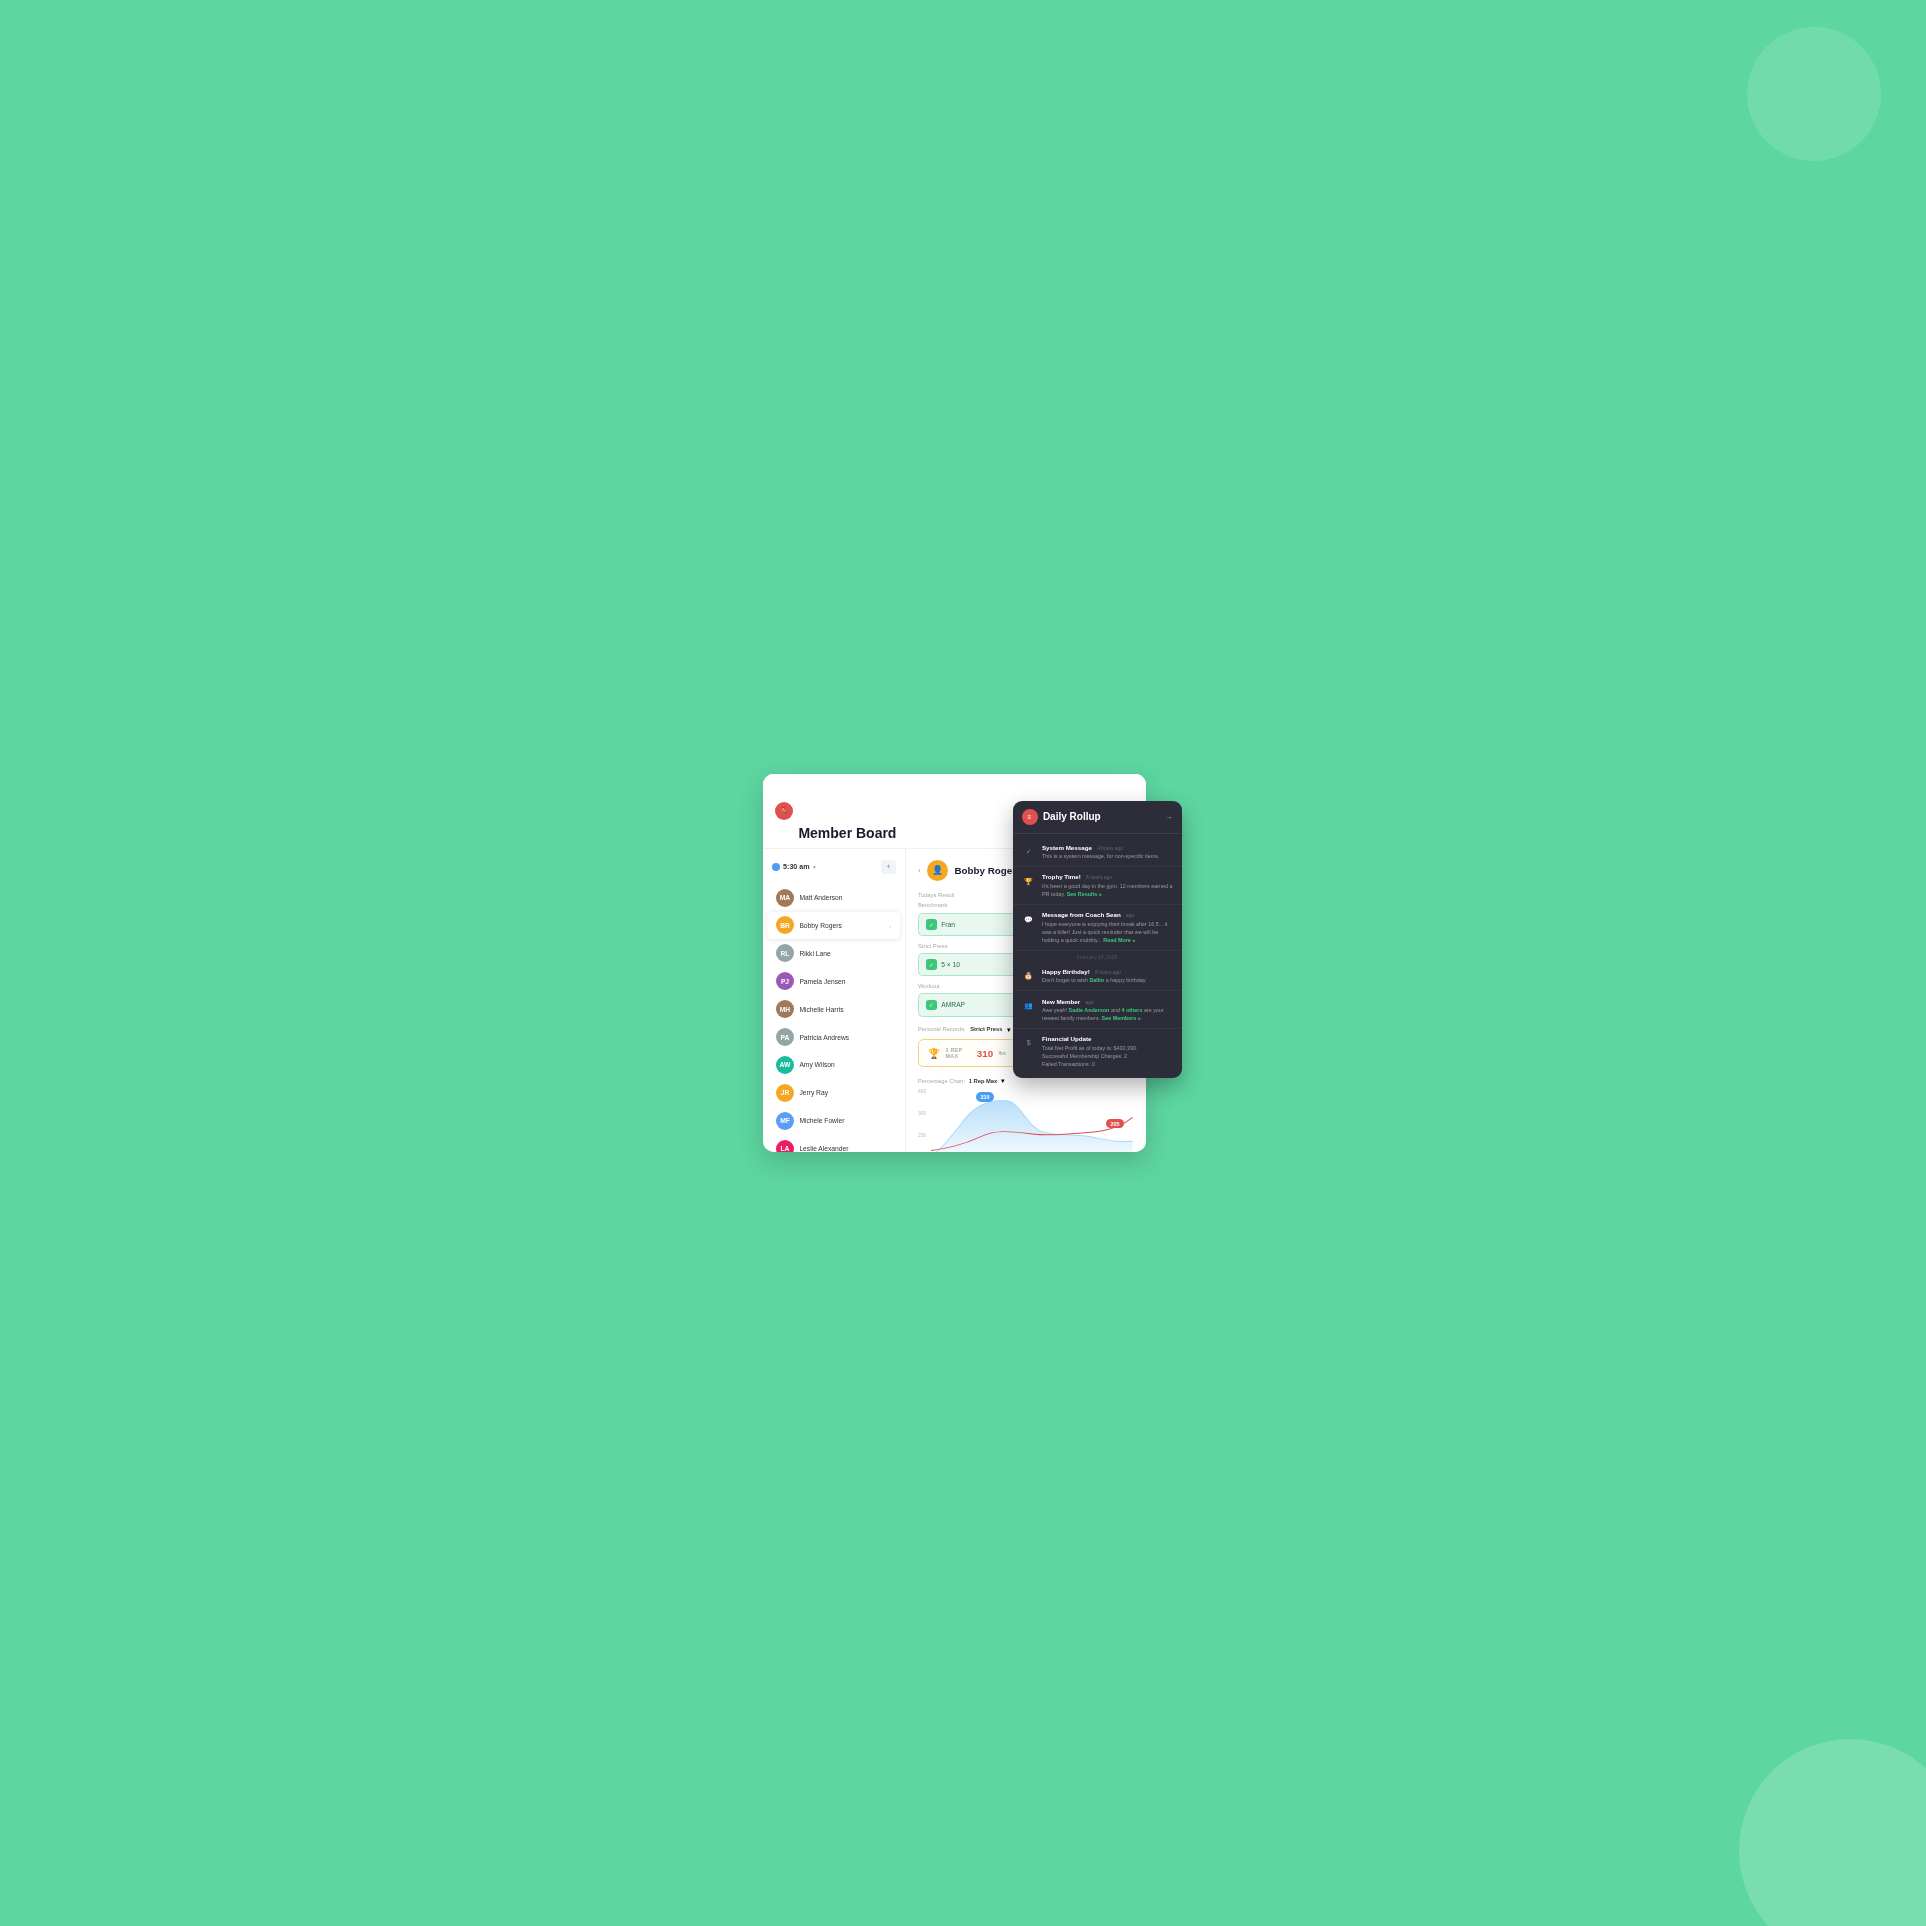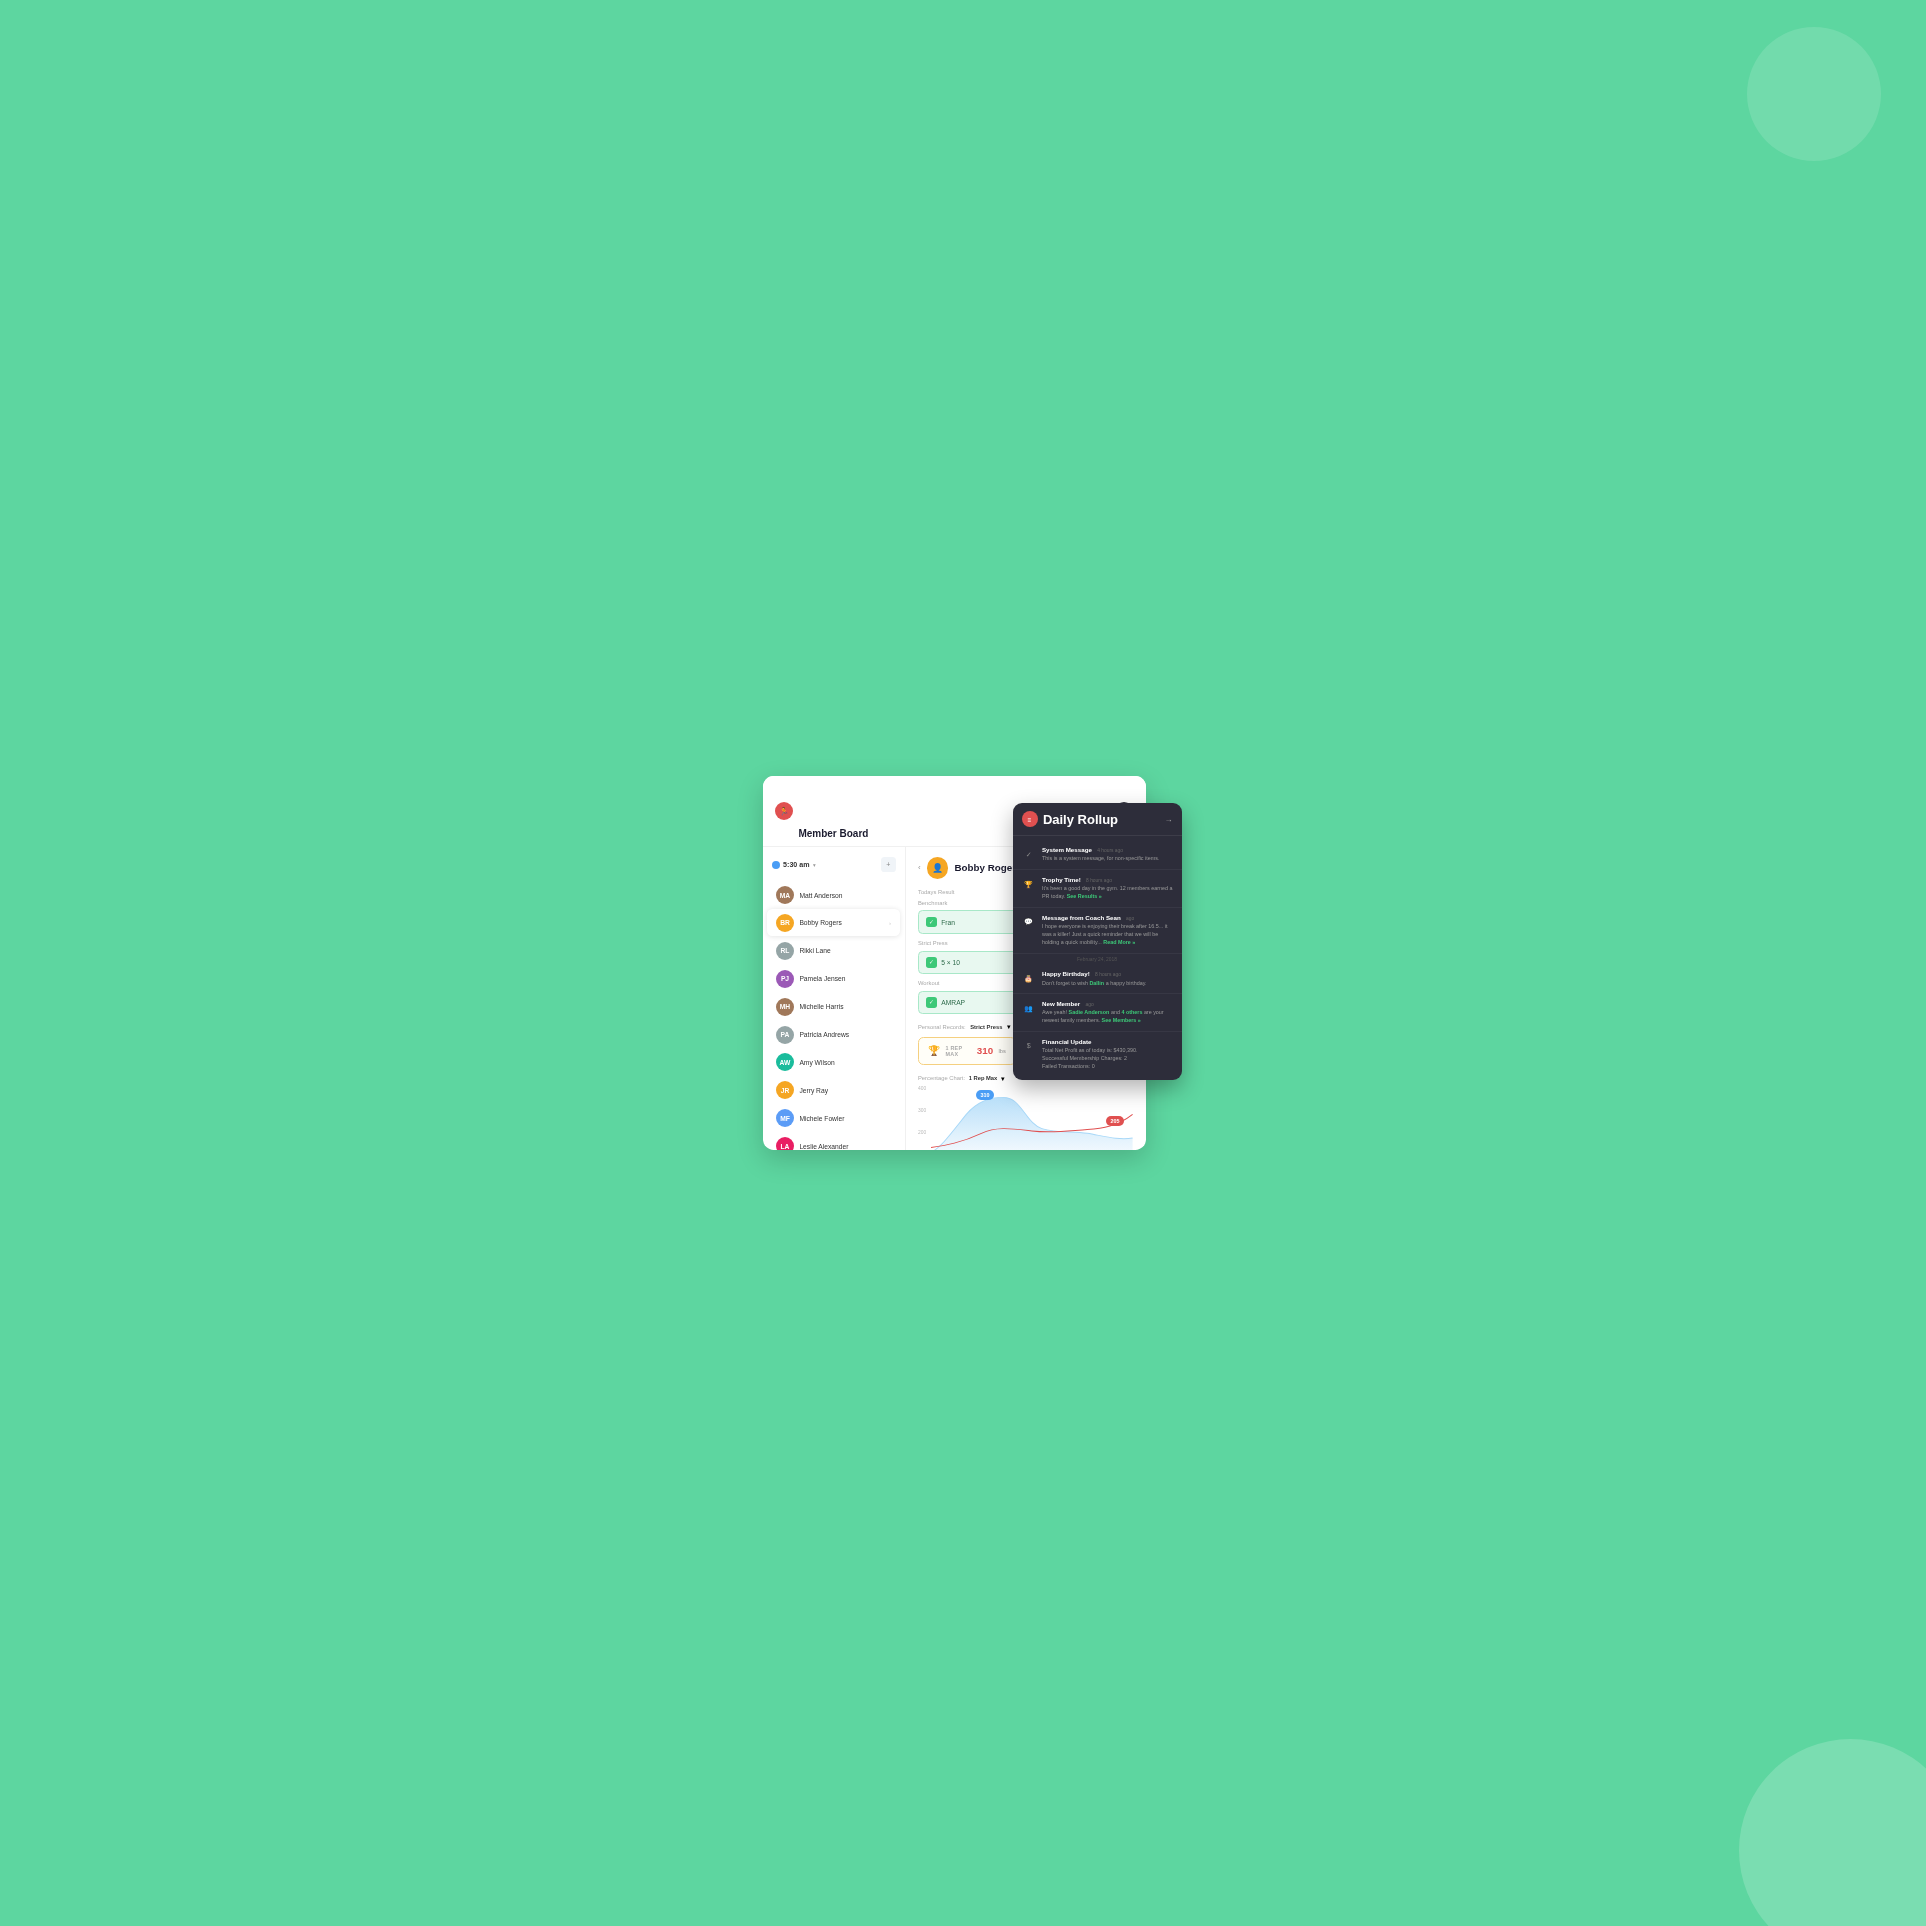--- a/index.html
+++ b/index.html
@@ -61,21 +61,21 @@
     }
     .logo-circle {
       width: 18px; height: 18px;
       background: #e05050;
       border-radius: 50%;
       display: flex; align-items: center; justify-content: center;
       color: #fff;
       font-size: 8px;
     }
     .app-title {
-      font-size: 10px;
+      font-size: 14px;
       font-weight: 700;
       color: #1a1a2e;
       margin-top: 44px;
     }
     .header-right {
       display: flex;
       align-items: center;
       gap: 5.4px;
     }
     .sign-in-btn {
@@ -390,21 +390,21 @@
     }
     .rollup-logo {
       width: 16px; height: 16px;
       background: #e05050;
       border-radius: 50%;
       display: flex; align-items: center; justify-content: center;
       color: #fff;
       font-size: 6.2px;
     }
     .rollup-title {
-      font-size: 13px;
+      font-size: 10px;
       font-weight: 700;
       color: #fff;
     }
     .rollup-back {
       background: none;
       border: none;
       cursor: pointer;
       color: #aaa;
       font-size: 8px;
     }

